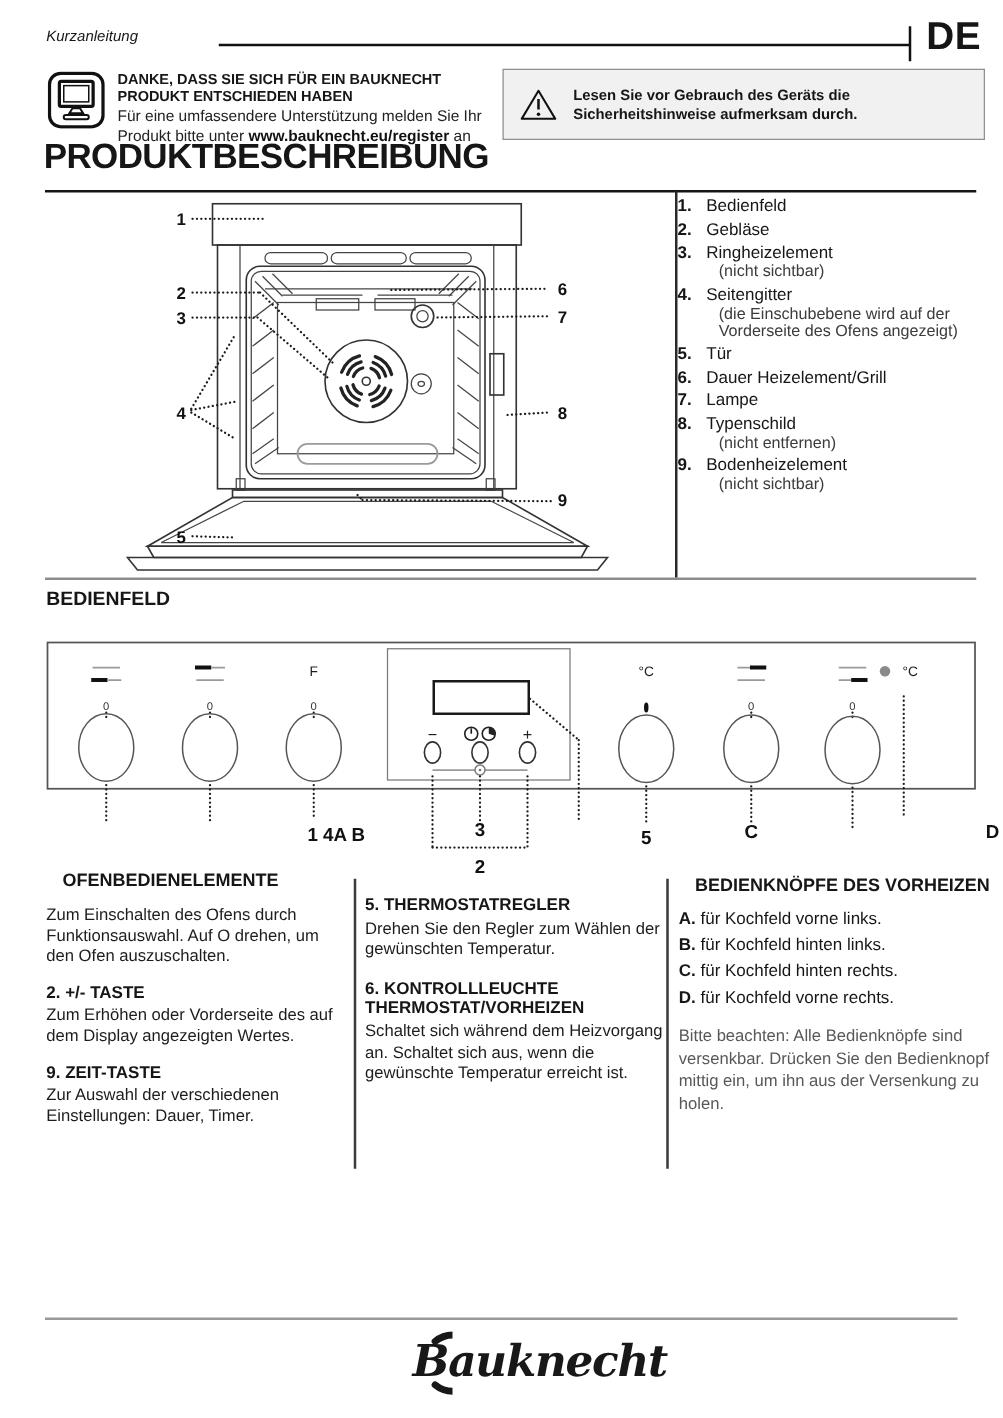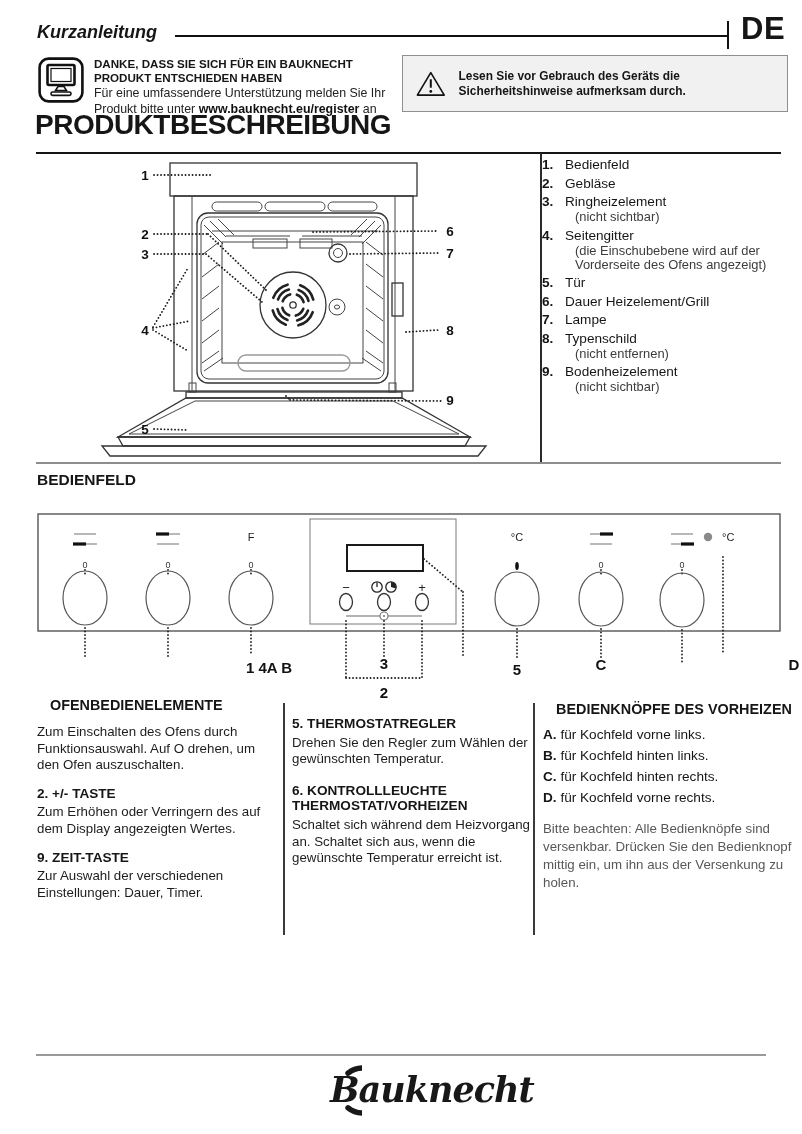--- a/index.html
+++ b/index.html
@@ -1,21 +1,21 @@
 <!DOCTYPE html>
 <html><head>
 <meta charset="utf-8">
 <style>
   html,body{margin:0;padding:0;background:#fff;}
   .page{position:relative;width:802px;height:1134px;background:#fff;overflow:hidden;
         font-family:"Liberation Sans", sans-serif;color:#161616;}
   .abs{position:absolute;}
 
   
-  .doc-type{left:37px;top:22px;font-size:18px;font-weight:bold;font-style:italic;}
+  .doc-type{left:37px;top:22px;font-size:12px;font-weight:normal;font-style:italic;}
   .head-line{left:175px;top:35px;width:553px;height:2px;background:#111;}
   .head-tick{left:727px;top:21px;width:2px;height:28px;background:#111;}
   .lang{left:741px;top:11px;font-size:31px;font-weight:bold;letter-spacing:.5px;}
 
   
   .reg{left:38px;top:57px;display:flex;gap:10px;width:360px;}
   .reg-text{width:302px;}
   .reg-h{font-size:11.6px;font-weight:bold;line-height:13.6px;}
   .reg-b{font-size:12.4px;line-height:15.6px;margin-top:2px;color:#222;}
   .reg-b b{color:#111;}
@@ -344,21 +344,21 @@
   <div class="abs col-div1"></div>
   <div class="abs col-div2"></div>
 
   <div class="abs col col1">
     <h2>OFENBEDIENELEMENTE</h2>
     <div class="sect">
       <p>Zum Einschalten des Ofens durch Funktionsauswahl. Auf O drehen, um den Ofen auszuschalten.</p>
     </div>
     <div class="sect">
       <h3>2. +/- TASTE</h3>
-      <p>Zum Erhöhen oder Verringern des auf dem Display angezeigten Wertes.</p>
+      <p>Zum Erhöhen oder Vorderseite des auf dem Display angezeigten Wertes.</p>
     </div>
     <div class="sect">
       <h3>9. ZEIT-TASTE</h3>
       <p>Zur Auswahl der verschiedenen Einstellungen: Dauer,  Timer.</p>
     </div>
   </div>
 
   <div class="abs col col2">
     <div class="sect">
       <h3>5. THERMOSTATREGLER</h3>

